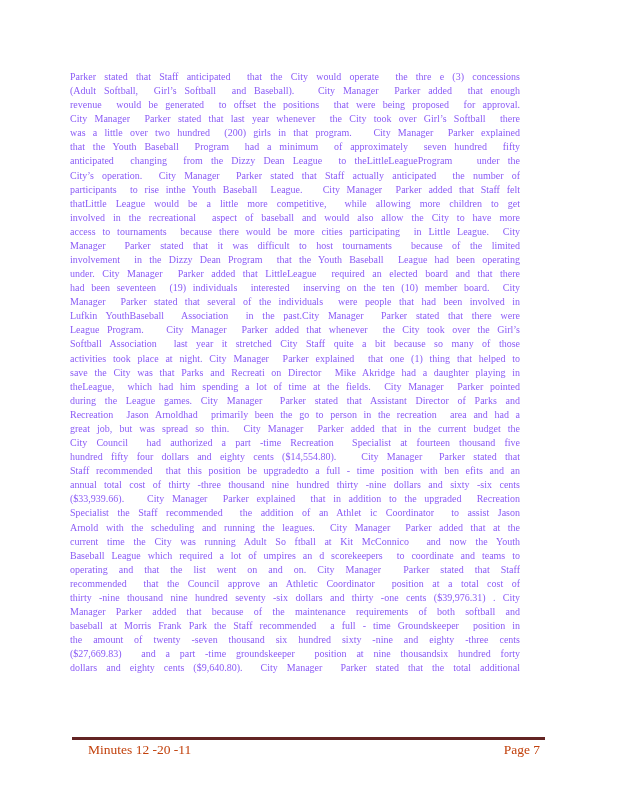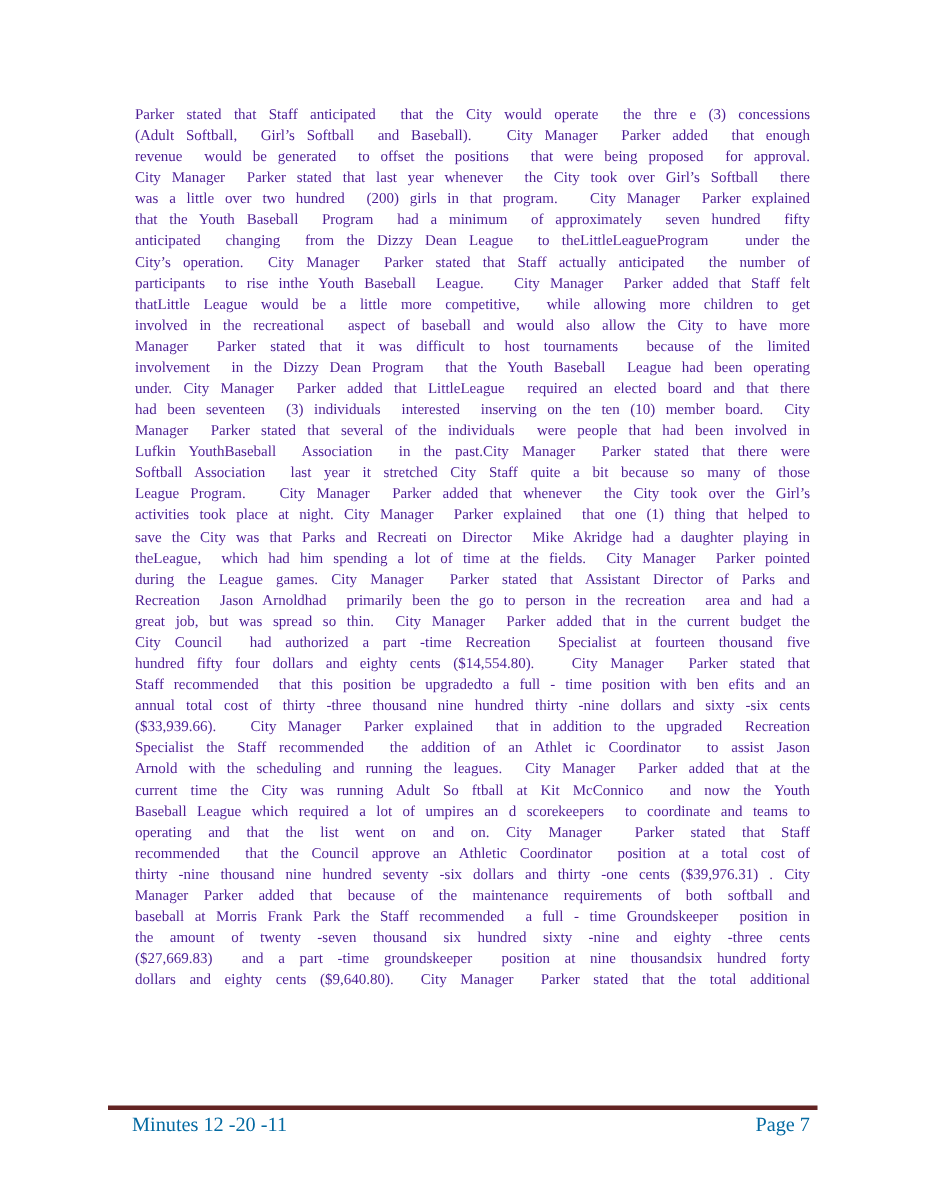--- a/index.html
+++ b/index.html
@@ -9,24 +9,24 @@
   }
   .page {
     position: relative;
     width: 618px;
     height: 800px;
     background: #ffffff;
     overflow: hidden;
   }
   .body-text {
     position: absolute;
-    left: 90px;
+    left: 70px;
     top: 70px;
     width: 450px;
-    color: #4c1d95;
+    color: #8b5cf6;
   }
   .text-line {
     font-size: 10px;
     line-height: 14.08px;
     height: 14.08px;
     overflow: hidden;
     white-space: pre-wrap;
     text-align: justify;
     text-align-last: justify;
     word-spacing: 0.4px;
@@ -40,48 +40,49 @@
   .footer-rule {
     height: 3px;
     background: #632423;
   }
   .footer-row {
     display: flex;
     justify-content: space-between;
     align-items: baseline;
     padding: 2px 5px 0 16px;
     font-size: 13.5px;
-    color: #0369a1;
+    color: #c2410c;
   }
 </style>
 </head>
 <body>
 
 <div class="page">
 
   <div class="body-text">
       <div class="text-line">Parker stated that Staff anticipated  that the City would operate  the thre e (3) concessions</div>
       <div class="text-line">(Adult Softball,  Girl’s Softball  and Baseball).   City Manager  Parker added  that enough</div>
       <div class="text-line">revenue  would be generated  to offset the positions  that were being proposed  for approval.</div>
       <div class="text-line">City Manager  Parker stated that last year whenever  the City took over Girl’s Softball  there</div>
       <div class="text-line">was a little over two hundred  (200) girls in that program.   City Manager  Parker explained</div>
       <div class="text-line">that the Youth Baseball  Program  had a minimum  of approximately  seven hundred  fifty</div>
       <div class="text-line">anticipated  changing  from the Dizzy Dean League  to theLittleLeagueProgram   under the</div>
       <div class="text-line">City’s operation.  City Manager  Parker stated that Staff actually anticipated  the number of</div>
       <div class="text-line">participants  to rise inthe Youth Baseball  League.   City Manager  Parker added that Staff felt</div>
       <div class="text-line">thatLittle League would be a little more competitive,  while allowing more children to get</div>
       <div class="text-line">involved in the recreational  aspect of baseball and would also allow the City to have more</div>
+      <div class="text-line">access to tournaments  because there would be more cities participating  in Little League.  City</div>
       <div class="text-line">Manager  Parker stated that it was difficult to host tournaments  because of the limited</div>
       <div class="text-line">involvement  in the Dizzy Dean Program  that the Youth Baseball  League had been operating</div>
       <div class="text-line">under. City Manager  Parker added that LittleLeague  required an elected board and that there</div>
-      <div class="text-line">had been seventeen  (3) individuals  interested  inserving on the ten (10) member board.  City</div>
+      <div class="text-line">had been seventeen  (19) individuals  interested  inserving on the ten (10) member board.  City</div>
       <div class="text-line">Manager  Parker stated that several of the individuals  were people that had been involved in</div>
       <div class="text-line">Lufkin YouthBaseball  Association  in the past.City Manager  Parker stated that there were</div>
+      <div class="text-line">League Program.   City Manager  Parker added that whenever  the City took over the Girl’s</div>
       <div class="text-line">Softball Association  last year it stretched City Staff quite a bit because so many of those</div>
-      <div class="text-line">League Program.   City Manager  Parker added that whenever  the City took over the Girl’s</div>
       <div class="text-line">activities took place at night. City Manager  Parker explained  that one (1) thing that helped to</div>
       <div class="text-line">save the City was that Parks and Recreati on Director  Mike Akridge had a daughter playing in</div>
       <div class="text-line">theLeague,  which had him spending a lot of time at the fields.  City Manager  Parker pointed</div>
       <div class="text-line">during the League games. City Manager  Parker stated that Assistant Director of Parks and</div>
       <div class="text-line">Recreation  Jason Arnoldhad  primarily been the go to person in the recreation  area and had a</div>
       <div class="text-line">great job, but was spread so thin.  City Manager  Parker added that in the current budget the</div>
       <div class="text-line">City Council  had authorized a part -time Recreation  Specialist at fourteen thousand five</div>
       <div class="text-line">hundred fifty four dollars and eighty cents ($14,554.80).   City Manager  Parker stated that</div>
       <div class="text-line">Staff recommended  that this position be upgradedto a full - time position with ben efits and an</div>
       <div class="text-line">annual total cost of thirty -three thousand nine hundred thirty -nine dollars and sixty -six cents</div>

